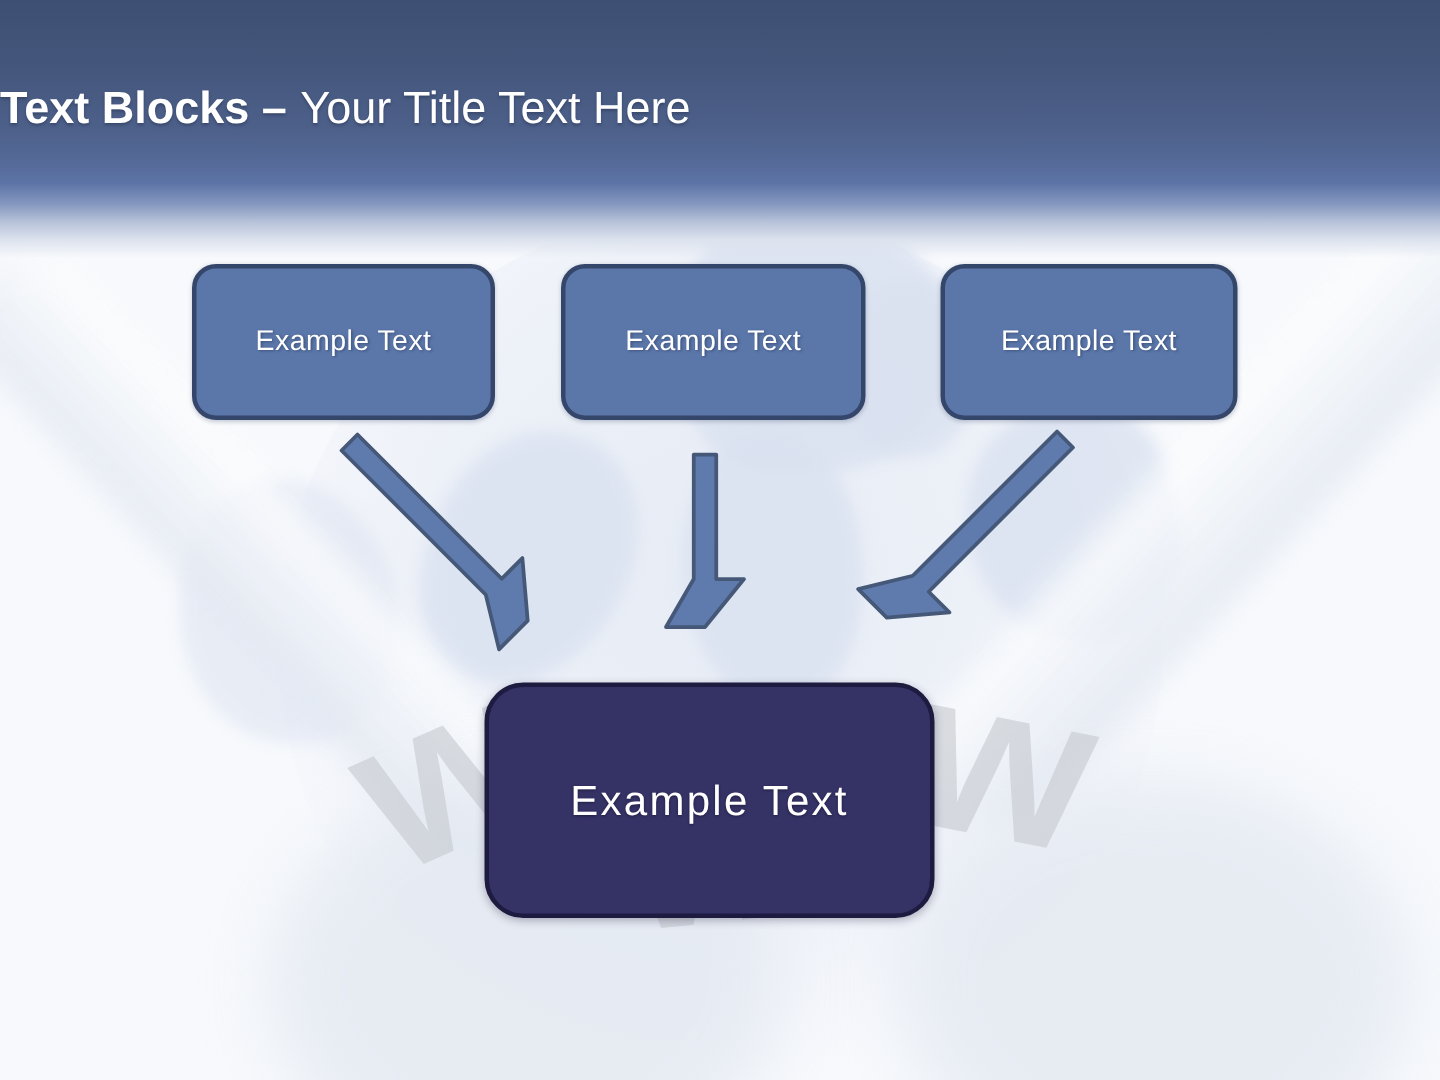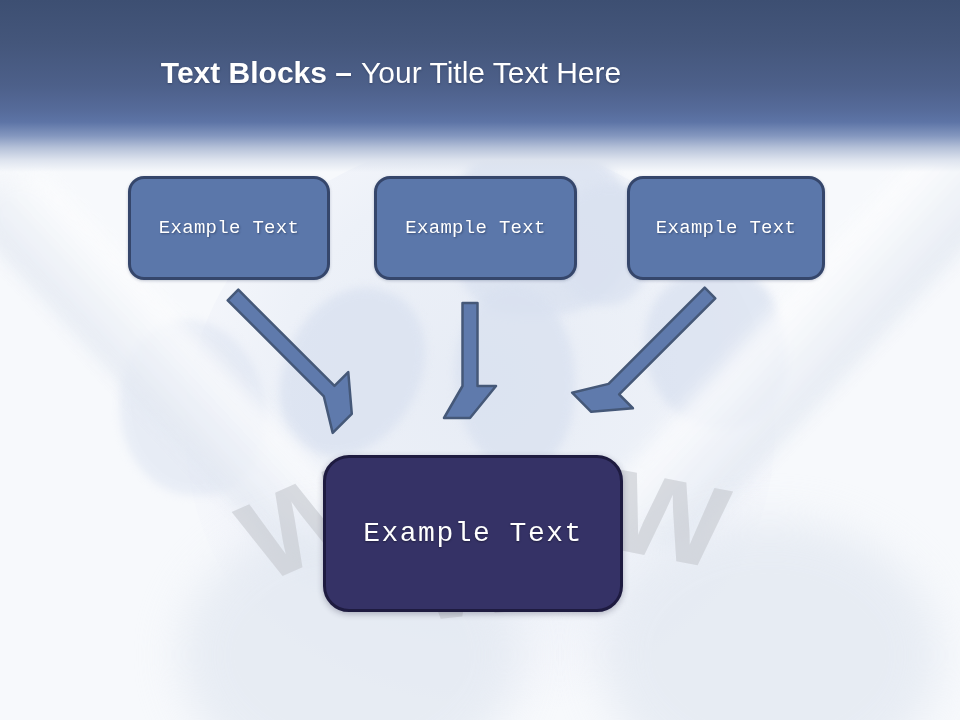--- a/index.html
+++ b/index.html
@@ -43,27 +43,27 @@
   .wm.w3{left:612px;top:432px;transform:rotate(11deg);}
   
   .header-band{
     position:absolute;left:0;top:0;width:960px;height:172px;z-index:3;
     background:linear-gradient(180deg,
       #3d4f72 0%, #44567b 25%, #4d608a 50%, #566b9a 64%,
       #5d74a6 71%, #8497bf 79%, #b6c2d9 86%, #dde3ee 93%, rgba(247,249,252,0) 100%);
   }
   .slide-title{
     position:absolute;left:0;top:56px;width:782px;z-index:4;
-    text-align:center;color:#ffffff;font-size:30px;line-height:34px;
+    text-align:left;color:#ffffff;font-size:30px;line-height:34px;
     text-shadow:0 1px 2px rgba(20,30,55,.35);
   }
   .slide-title .t-bold{font-weight:bold;}
   .slide-title .t-reg{font-weight:normal;margin-left:9px;}
   
-  .content{position:absolute;inset:0;z-index:5;font-family:Liberation Mono, monospace;}
+  .content{position:absolute;inset:0;z-index:5;}
   .block{
     position:absolute;top:176px;height:104px;box-sizing:border-box;
     background:#5b77aa;border:3px solid #35466b;border-radius:16px;
     display:flex;align-items:center;justify-content:center;
     color:#fff;font-size:19px;letter-spacing:.3px;
     text-shadow:1px 1px 2px rgba(15,25,50,.4);
     box-shadow:0 1px 3px rgba(40,55,90,.25);
   }
   .block.b-1{left:128px;width:202px;}
   .block.b-2{left:374px;width:203px;}

